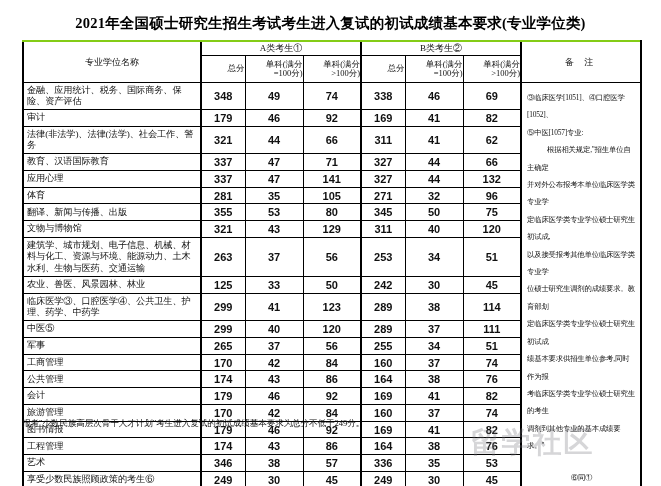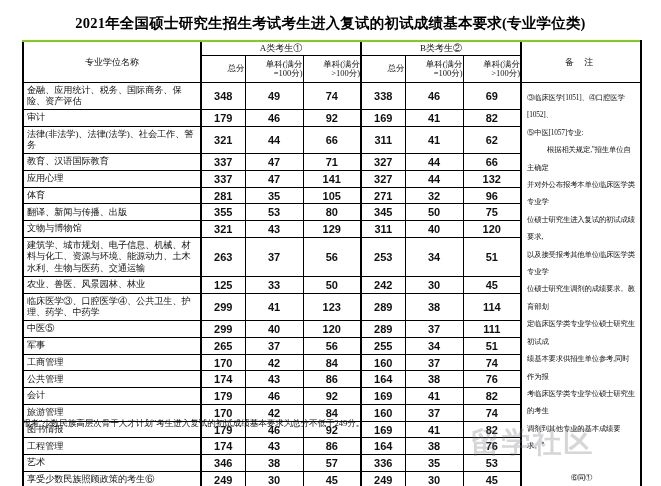--- a/index.html
+++ b/index.html
@@ -175,21 +175,21 @@
         <td class="num">49</td>
         <td class="num">74</td>
         <td class="num grp-sep">338</td>
         <td class="num">46</td>
         <td class="num">69</td>
         <td class="remark outer-r grp-sep" rowspan="21">
           <p>③临床医学[1051]、④口腔医学[1052]、</p>
           <p>⑤中医[1057]专业:</p>
           <p class="indent">根据相关规定,"招生单位自主确定</p>
           <p>并对外公布报考本单位临床医学类专业学</p>
-          <p>位硕士研究生进入复试的初试成绩要求,</p>
+          <p>定临床医学类专业学位硕士研究生初试成,</p>
           <p>以及接受报考其他单位临床医学类专业学</p>
           <p>位硕士研究生调剂的成绩要求。教育部划</p>
           <p>定临床医学类专业学位硕士研究生初试成</p>
           <p>绩基本要求供招生单位参考,同时作为报</p>
           <p>考临床医学类专业学位硕士研究生的考生</p>
           <p>调剂到其他专业的基本成绩要求。"</p>
           <p class="gap">⑥同①</p>
         </td>
       </tr>
     <tr class="r-single">

